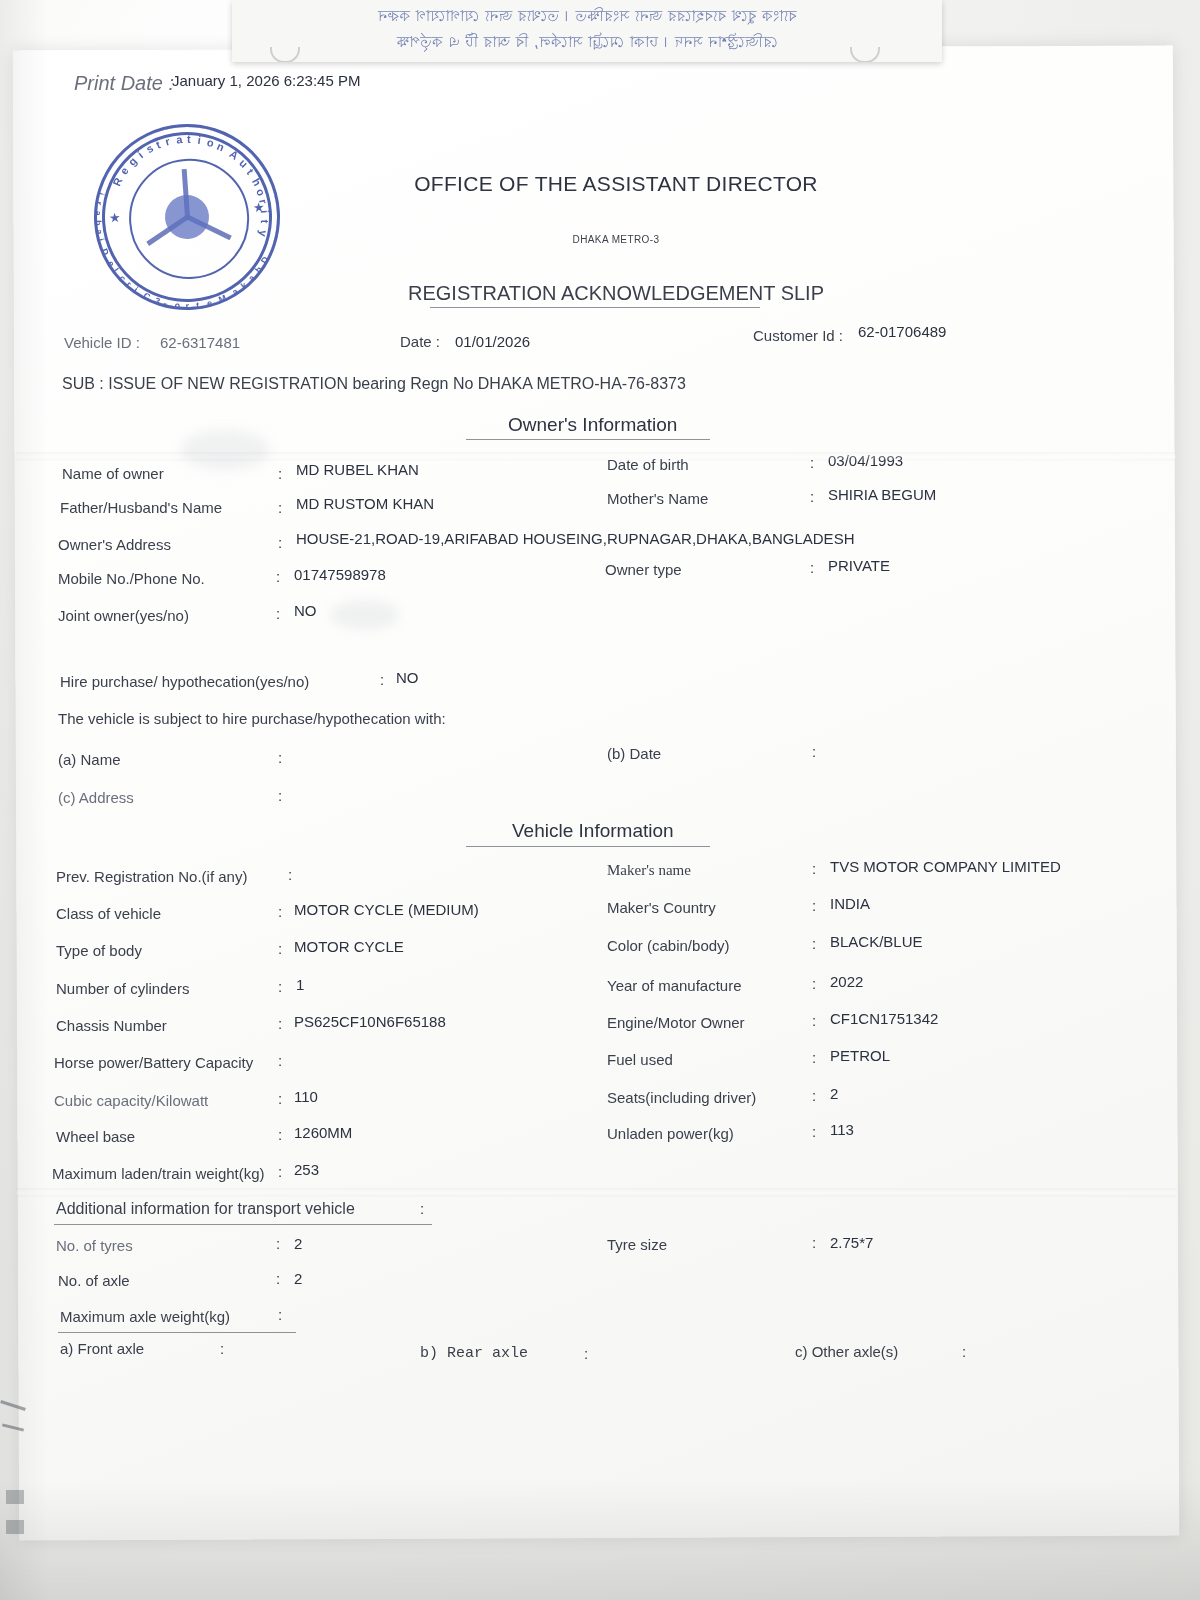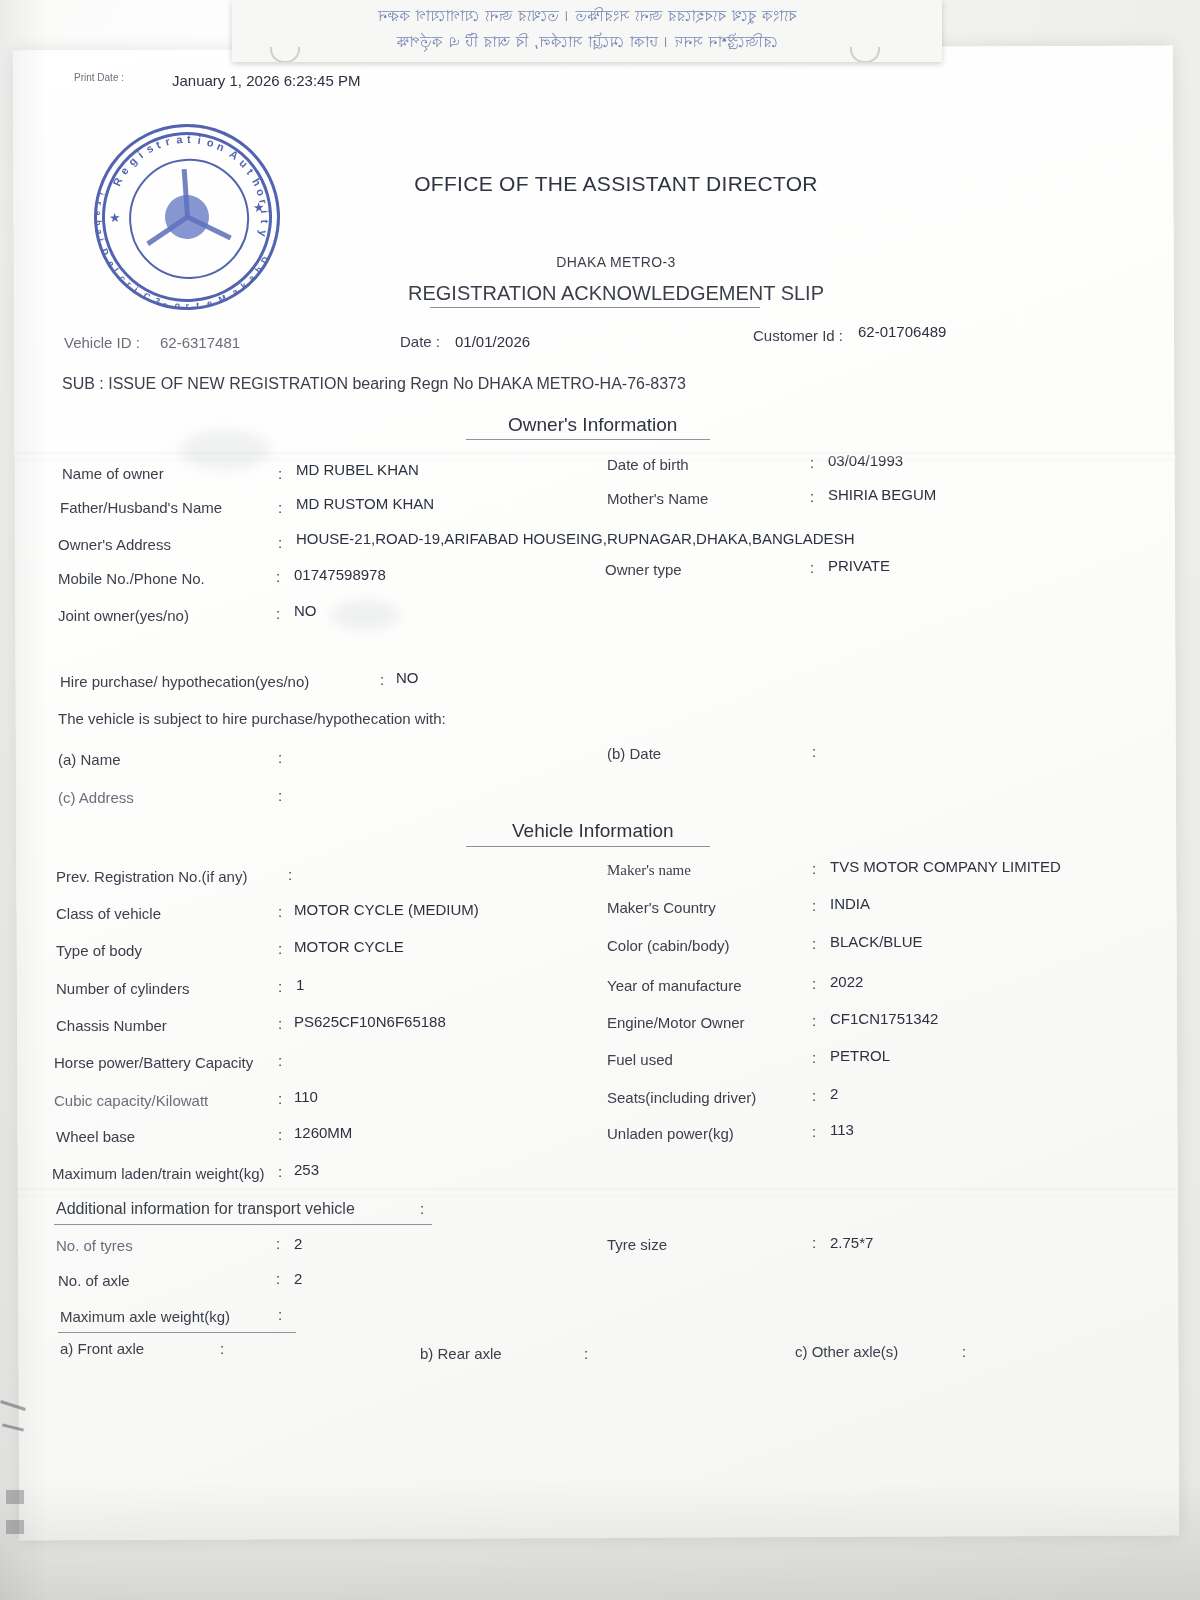--- a/index.html
+++ b/index.html
@@ -198,21 +198,21 @@
 
   <div class="sheet"></div>
 
   <div class="topstrip">
     <div class="bangla l1">ব্যাংক বুথে ব্যবহারের জন্য সংরক্ষিত । তথ্যের জন্য যোগাযোগ করুন</div>
     <div class="bangla l2">রেজিস্ট্রেশন সনদ । ঢাকা মেট্রো সার্কেল, বি আর টি এ কর্তৃপক্ষ</div>
     <div class="notch n1"></div>
     <div class="notch n2"></div>
   </div>
 
-  <div class="t faint" style="left:74px; top:72px; font-size:10px;">Print Date :</div>
+  <div class="t faint" style="left:74px; top:72px; font-size:20px;font-style:italic;">Print Date :</div>
   <div class="t val" style="left:172px; top:72px; font-size:15px;">January 1, 2026  6:23:45 PM</div>
 
   <div class="seal">
     <div class="ring-text">
       <span style="transform: rotate(-62deg) translate(0,-84px) rotate(0deg);">R</span>
       <span style="transform: rotate(-52deg) translate(0,-84px);">e</span>
       <span style="transform: rotate(-43deg) translate(0,-84px);">g</span>
       <span style="transform: rotate(-34deg) translate(0,-84px);">i</span>
       <span style="transform: rotate(-27deg) translate(0,-84px);">s</span>
       <span style="transform: rotate(-19deg) translate(0,-84px);">t</span>
@@ -262,21 +262,21 @@
     <div class="star" style="right:12px; top:78px;">★</div>
     <div class="inner"></div>
     <div class="spoke" style="transform: rotate(0deg);"></div>
     <div class="spoke" style="transform: rotate(120deg);"></div>
     <div class="spoke" style="transform: rotate(240deg);"></div>
     <div class="hub"></div>
   </div>
 
   <div class="hdr" style="top:172px; left:36px;">OFFICE OF THE ASSISTANT DIRECTOR</div>
 
-  <div class="sub-center" style="top:234px; left:36px; font-size:14px; letter-spacing:.4px;margin-top:20px;">DHAKA METRO-3</div>
+  <div class="sub-center" style="top:234px; left:36px; font-size:10px; letter-spacing:.4px;">DHAKA METRO-3</div>
 
   <div class="sub-center" style="top:282px; left:36px; font-size:20px;">REGISTRATION ACKNOWLEDGEMENT SLIP</div>
   <div class="rule" style="left:430px; top:307px; width:330px;"></div>
 
   <div class="t faint" style="left:64px; top:334px;">Vehicle ID :</div>
   <div class="t faint" style="left:160px; top:334px;">62-6317481</div>
 
   <div class="t" style="left:400px; top:333px;">Date :</div>
   <div class="t val" style="left:455px; top:333px;">01/01/2026</div>
 
@@ -431,21 +431,21 @@
 
   <div class="t" style="left:60px; top:1308px;">Maximum axle weight(kg)</div>
   <div class="t" style="left:278px; top:1306px;">:</div>
   <div class="t val" style="left:296px; top:1306px;"></div>
   <div class="rule" style="left:58px; top:1332px; width:238px;"></div>
 
   <div class="t" style="left:60px; top:1340px;">a) Front axle</div>
   <div class="t" style="left:220px; top:1340px;">:</div>
   <div class="t val" style="left:240px; top:1340px;"></div>
 
-  <div class="t" style="left:420px; top:1345px;">b) Rear axle</div>
+  <div class="t" style="left:420px; top:1345px;font-family:Liberation Mono, monospace;">b) Rear axle</div>
   <div class="t" style="left:584px; top:1345px;">:</div>
   <div class="t val" style="left:604px; top:1345px;"></div>
 
   <div class="t" style="left:795px; top:1343px;">c) Other axle(s)</div>
   <div class="t" style="left:962px; top:1343px;">:</div>
   <div class="t val" style="left:982px; top:1343px;"></div>
 
   <div class="crease" style="left:16px; top:452px; width:1160px;"></div>
   <div class="crease" style="left:16px; top:1188px; width:1160px;"></div>
   <div class="smudge" style="left:180px; top:430px; width:90px; height:40px;"></div>

